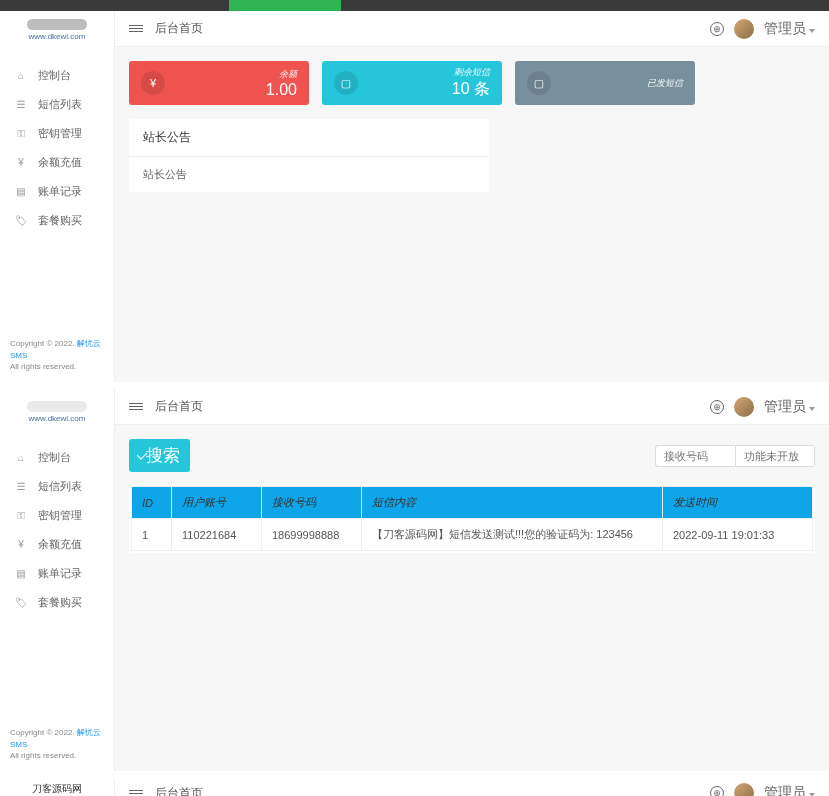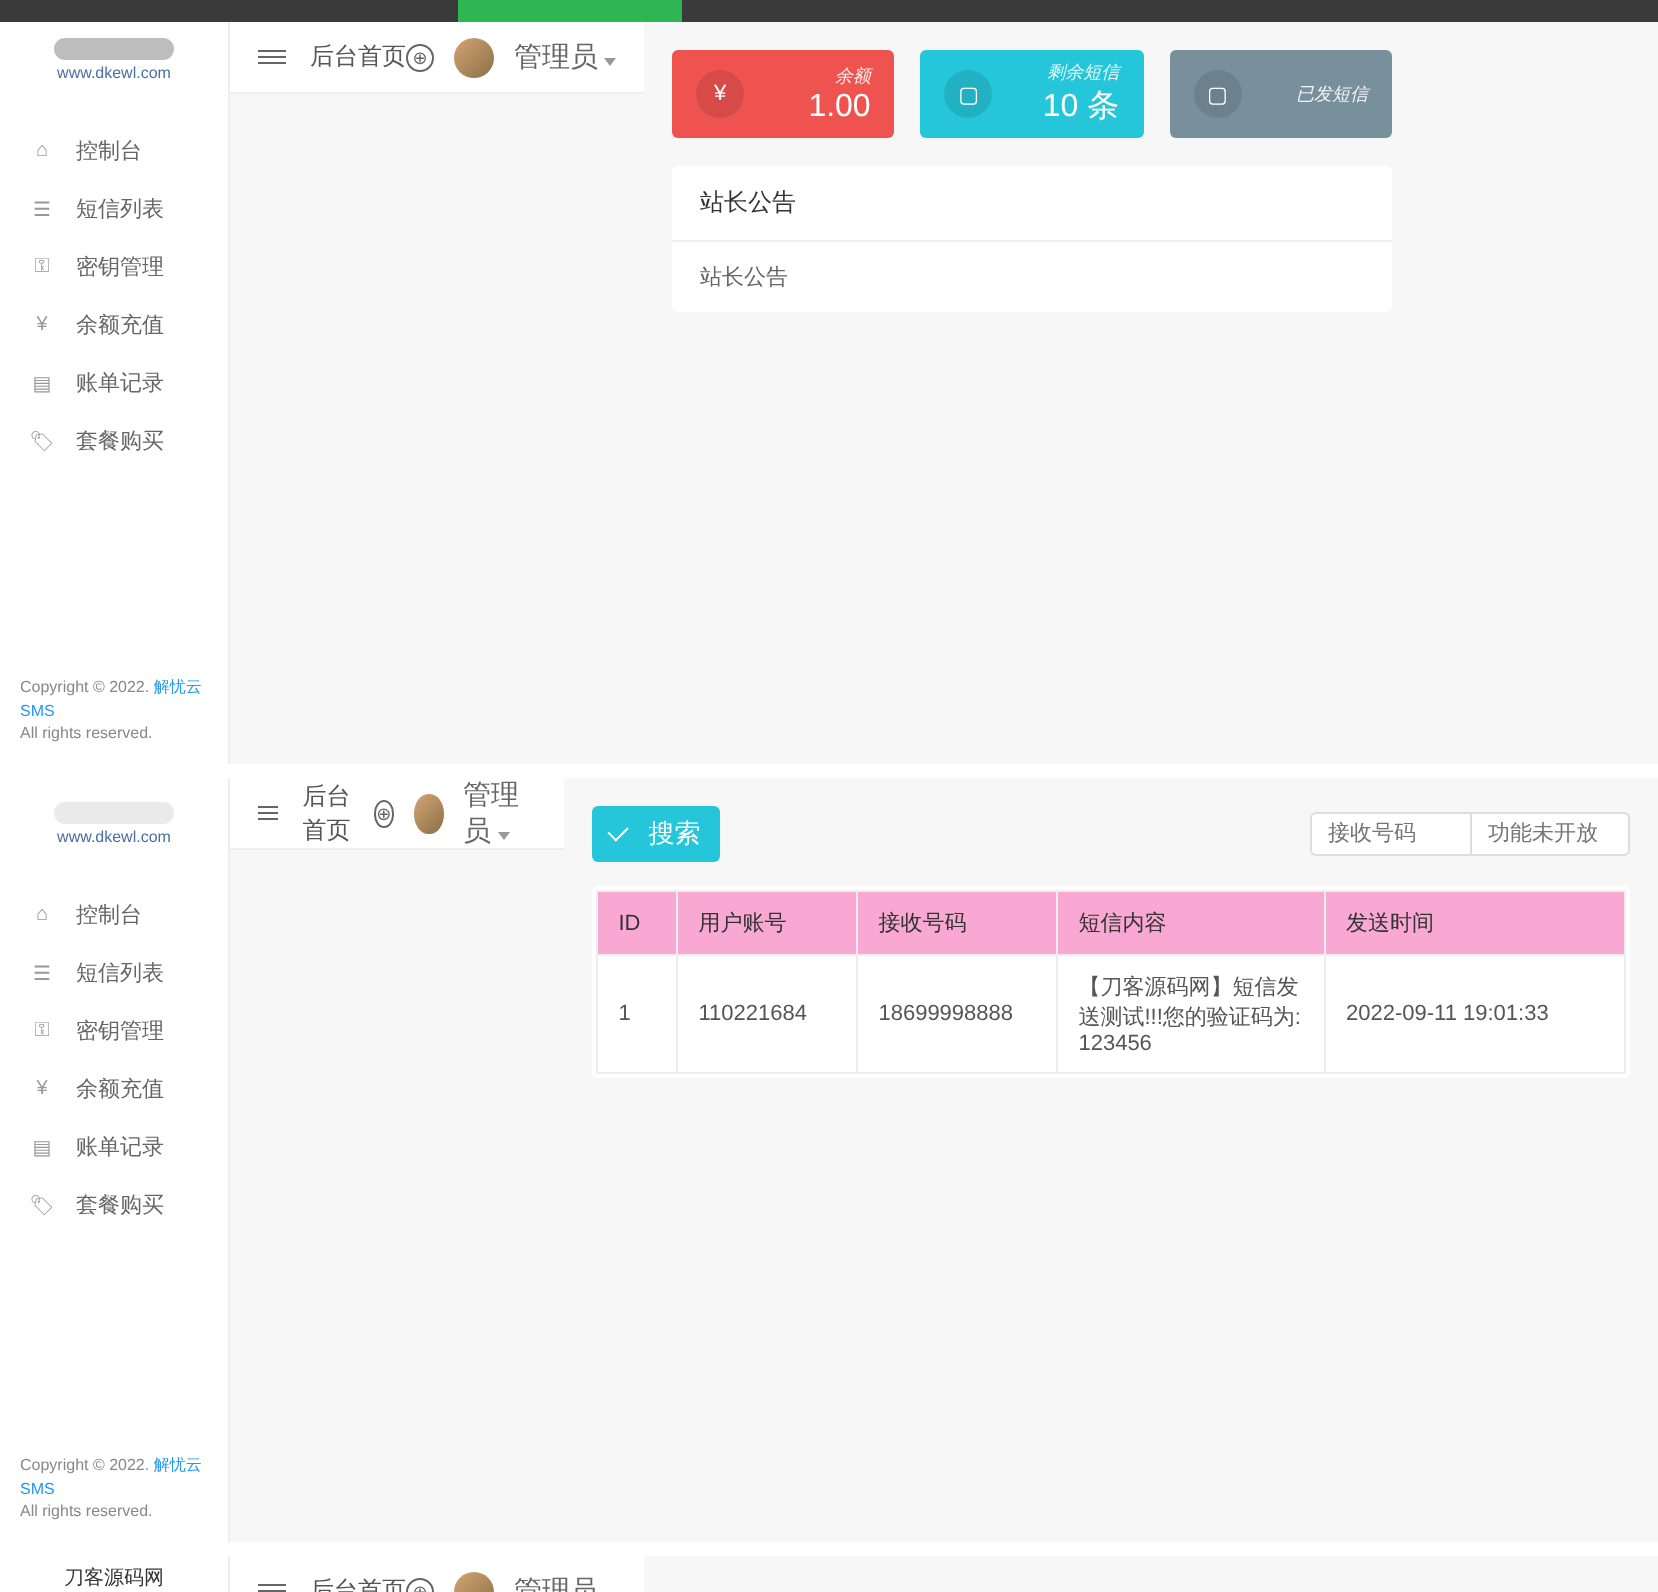--- a/index.html
+++ b/index.html
@@ -93,21 +93,21 @@
     .sidebar-footer {
       padding: 8px 10px 10px;
       font-size: 8px;
       color: #888;
       line-height: 1.4;
     }
     .sidebar-footer a { color: #2196f3; text-decoration: none; }
     .main {
       flex: 1;
       display: flex;
-      flex-direction: row;
+      flex-direction: column;
       background: #f7f7f7;
     }
     .screenshot:first-of-type .main { padding-top: 11px; }
     .topbar {
       height: 36px;
       background: #fff;
       border-bottom: 1px solid #eee;
       display: flex;
       align-items: center;
       padding: 0 14px;
@@ -204,24 +204,24 @@
       justify-content: space-between;
       align-items: center;
       margin-bottom: 12px;
     }
     .search-btn {
       background: #26c6da;
       color: #fff;
       border: none;
       padding: 5px 10px;
       border-radius: 3px;
-      font-size: 13px;
-      display: flex;
-      align-items: center;
-      gap: 12px;
+      font-size: 17px;
+      display: flex;
+      align-items: center;
+      gap: 1px;
       cursor: pointer;
     }
     .search-inputs { display: flex; gap: 0; }
     .search-inputs input {
       border: 1px solid #ddd;
       padding: 4px 8px;
       font-size: 11px;
       width: 80px;
       outline: none;
     }
@@ -243,21 +243,22 @@
       font-size: 11px;
     }
     .table th, .table td {
       text-align: left;
       padding: 8px 10px;
       border: 1px solid #eee;
     }
     .table th {
       font-weight: 500;
       color: #333;
-      background: #f9a8d4;
+      background: #0ea5e9;
+      font-style: italic;
     }
     .table td { color: #555; }
     .col-id { width: 40px; }
     .col-user { width: 90px; }
     .col-phone { width: 100px; }
     .col-time { width: 150px; }
 
     
     .screenshot-3 {
       display: flex;

